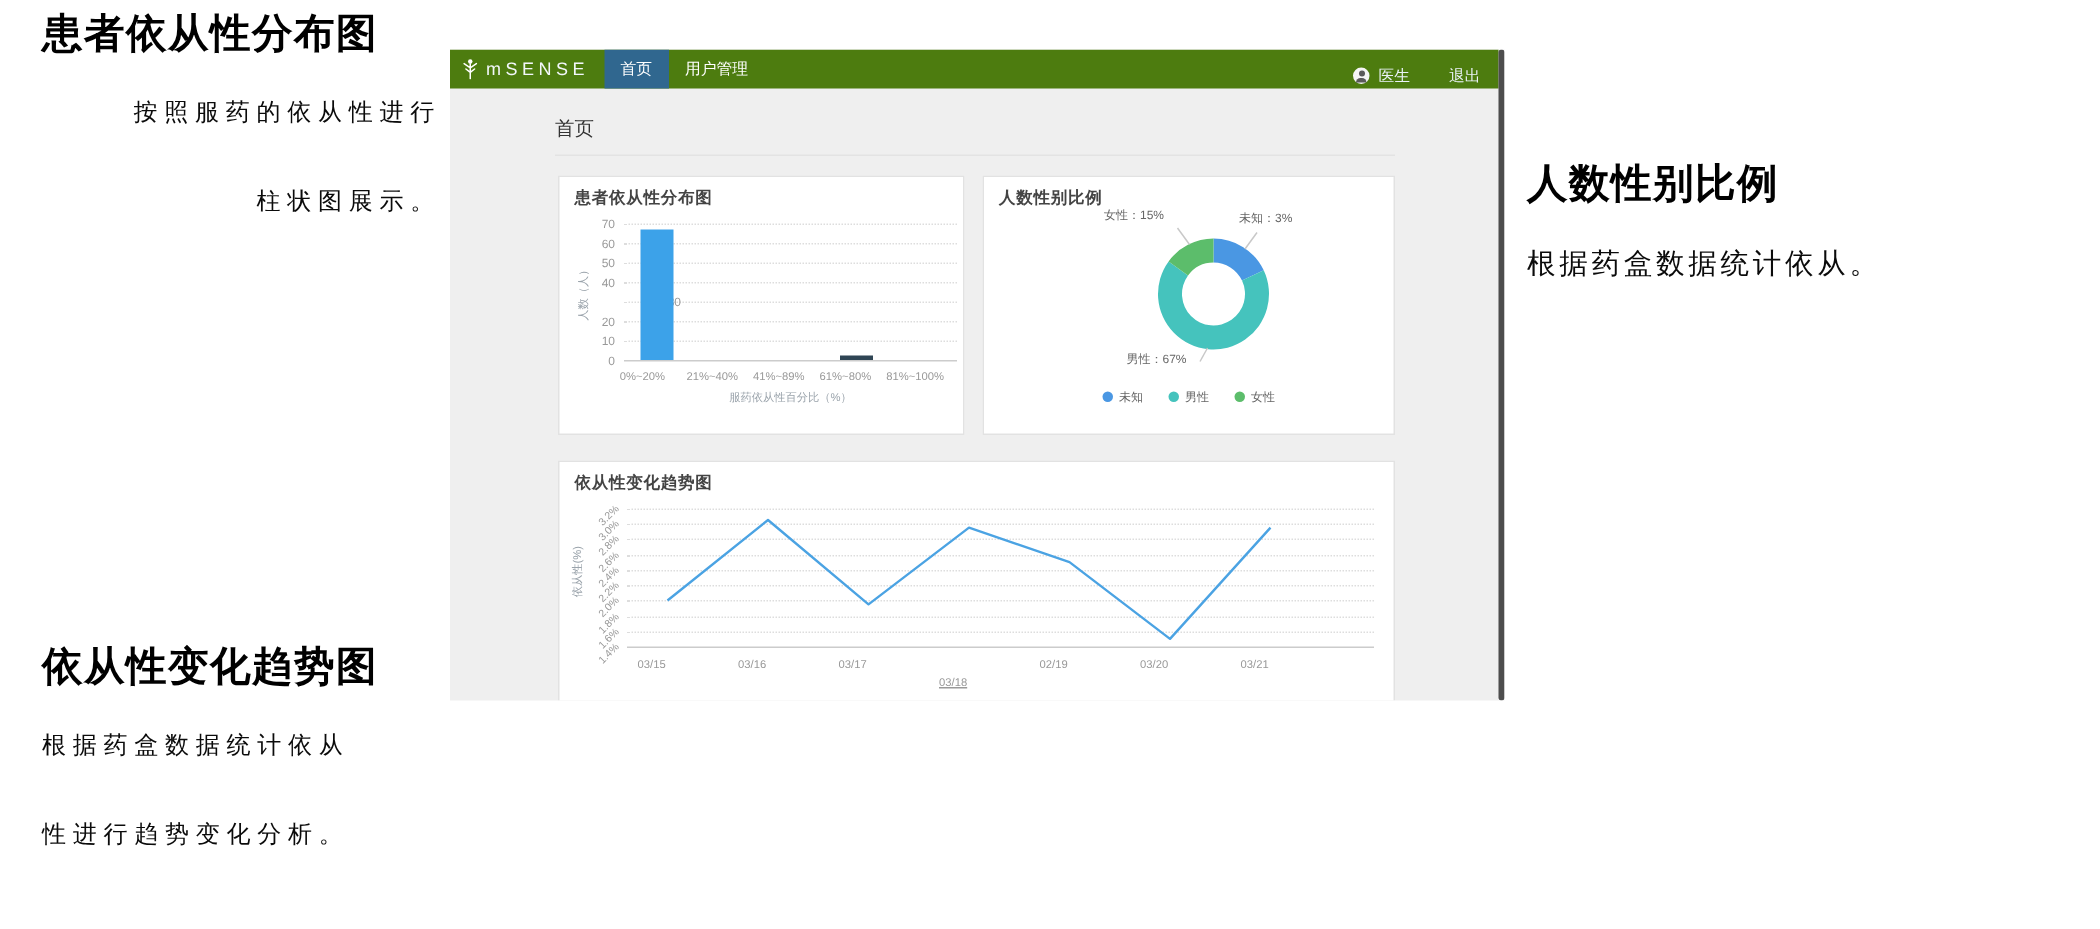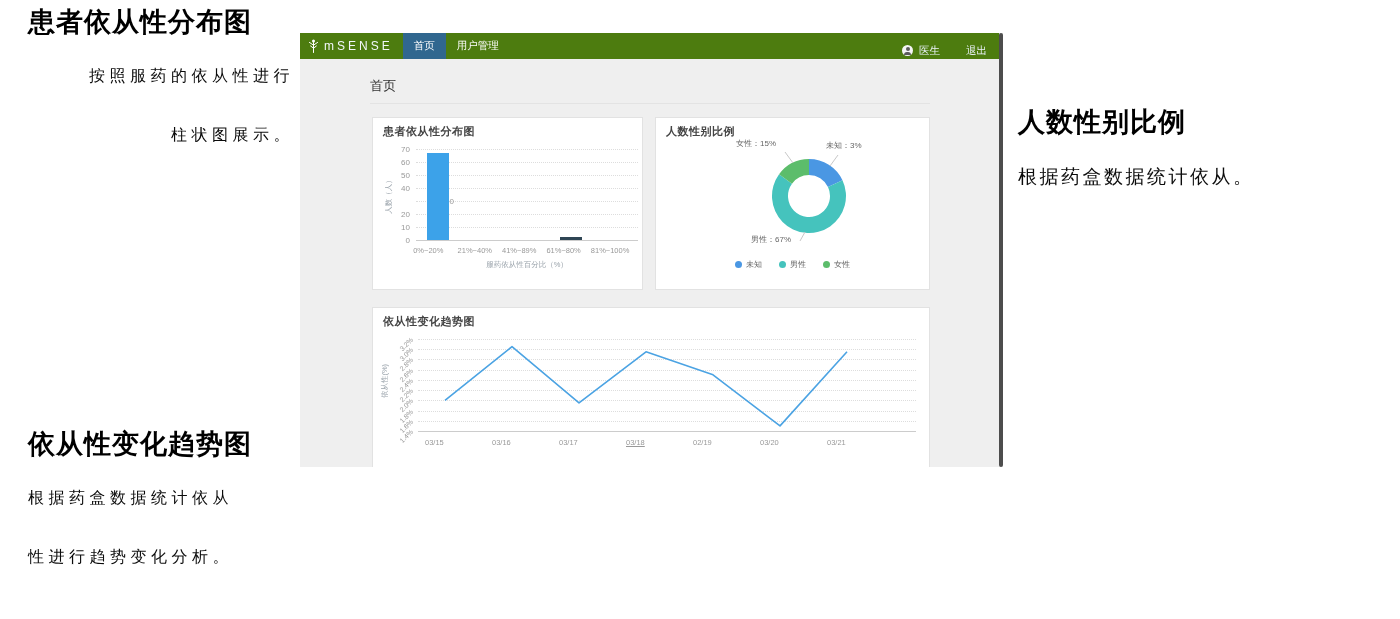--- a/index.html
+++ b/index.html
@@ -191,21 +191,21 @@
           <div class="grid-h" style="left: 45px; top: 51.4444px; width: 498px;"></div>
           <div class="ytick-rot" style="left: 7px; top: 47.4444px; width: 32px;">2.8%</div>
           <div class="grid-h" style="left: 45px; top: 41.2222px; width: 498px;"></div>
           <div class="ytick-rot" style="left: 7px; top: 37.2222px; width: 32px;">3.0%</div>
           <div class="grid-h" style="left: 45px; top: 31px; width: 498px;"></div>
           <div class="ytick-rot" style="left: 7px; top: 27px; width: 32px;">3.2%</div>
           <div class="axis-h" style="left: 45px; top: 123px; width: 498px;"></div>
           <div class="xtick" style="left: 52px; top: 130px; width: 40px;">03/15</div>
           <div class="xtick" style="left: 119px; top: 130px; width: 40px;">03/16</div>
           <div class="xtick" style="left: 186px; top: 130px; width: 40px;">03/17</div>
-          <div class="xtick" style="left: 253px; top: 130px; width: 40px; text-decoration: underline;">03/18</div>
+          <div class="xtick" style="left: 253px; top: 142px; width: 40px; text-decoration: underline;">03/18</div>
           <div class="xtick" style="left: 320px; top: 130px; width: 40px;">02/19</div>
           <div class="xtick" style="left: 387px; top: 130px; width: 40px;">03/20</div>
           <div class="xtick" style="left: 454px; top: 130px; width: 40px;">03/21</div>
           <svg width="558" height="164">
             <polyline points="72,92.33333333333334 139,38.666666666666686 206,94.88888888888889 273,43.77777777777777 340,66.77777777777779 407,117.88888888888889 474,43.77777777777777" fill="none" stroke="#4ba3e3" stroke-width="1.6" stroke-linejoin="round"></polyline>
           </svg>
         </div>
       <div class="axlabel line-ylabel">依从性(%)</div>
     </div>
   </div>

